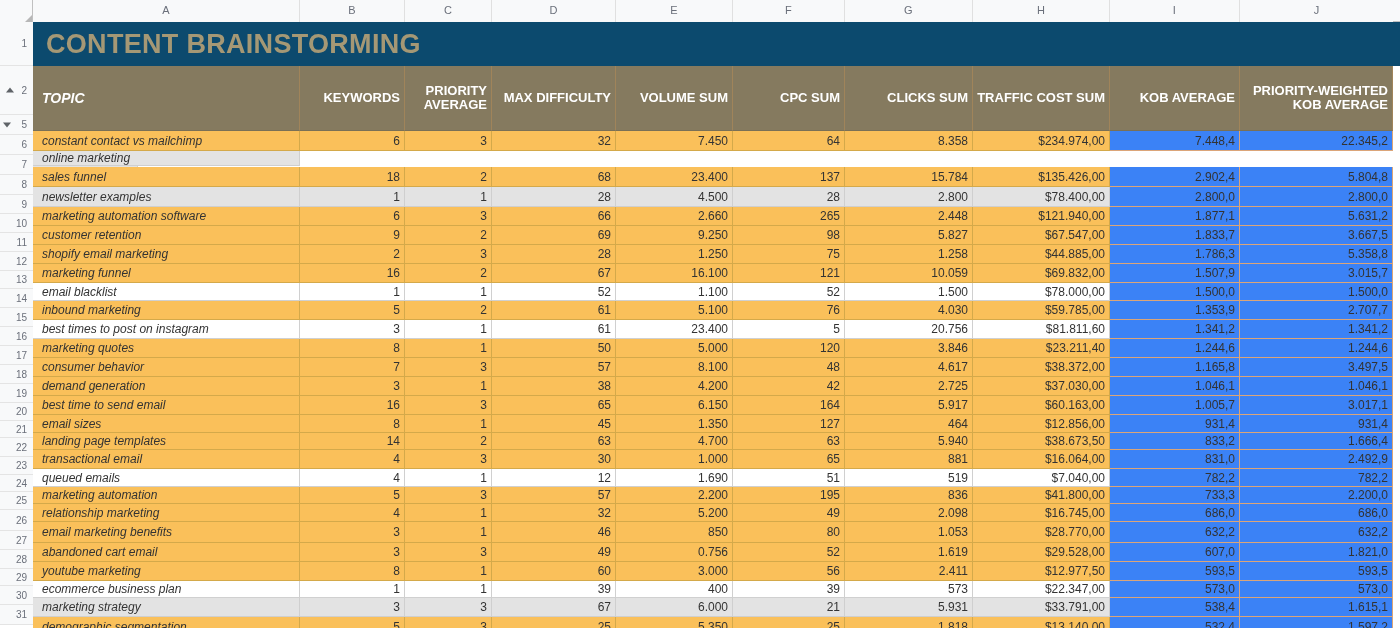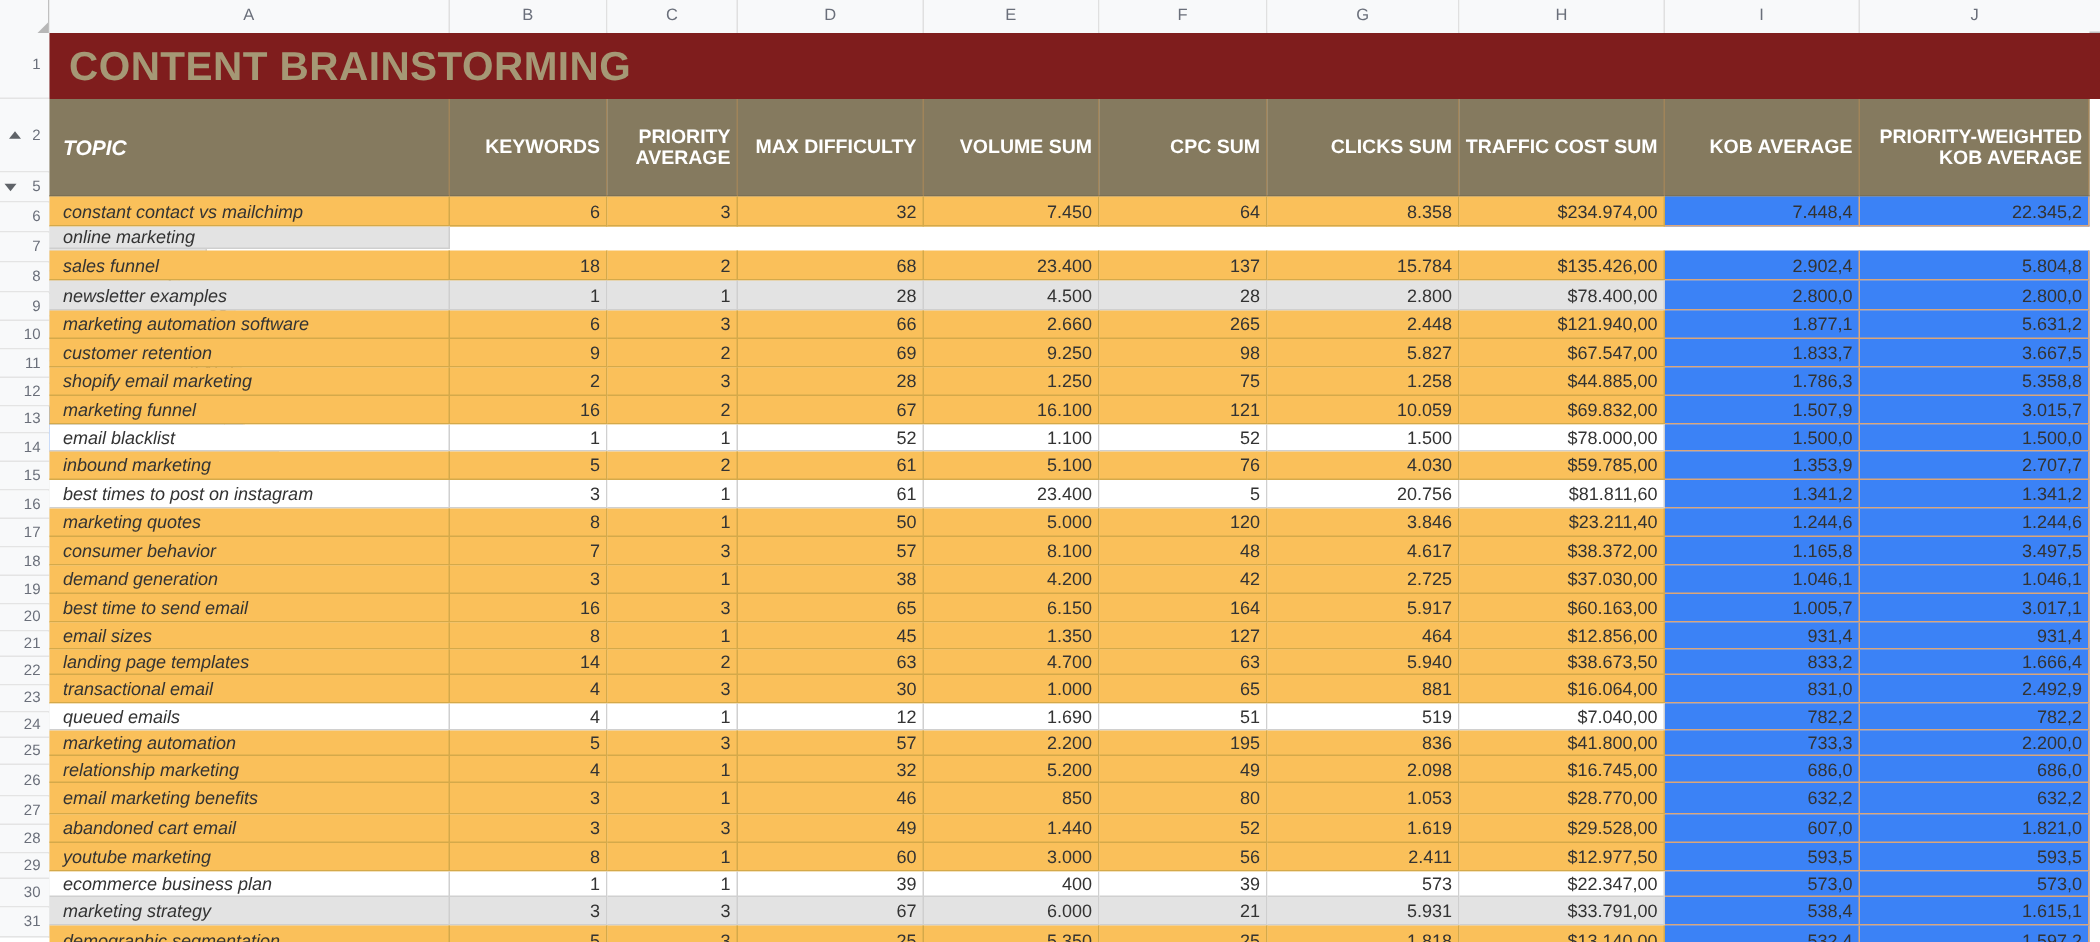--- a/index.html
+++ b/index.html
@@ -95,21 +95,21 @@
     color: #333;
     padding: 0 4px;
     overflow: hidden;
     white-space: nowrap;
     display: flex; align-items: center;
   }
   .cell.num { justify-content: flex-end; }
 
   
   .title-row .cell {
-    background: #7f1d1d;
+    background: #0c4a6e;
     border-right: none;
     border-bottom: none;
   }
   .title-text {
     font-size: 27px;
     font-weight: bold;
     color: #a59875;
     letter-spacing: .3px;
     line-height: 1;
     padding-left: 9px;
@@ -514,21 +514,21 @@
           <div class="cell w-g num f-orange">1.053</div>
           <div class="cell w-h num f-orange">$28.770,00</div>
           <div class="cell w-i num f-peach">632,2</div>
           <div class="cell w-j num f-peach">632,2</div>
         </div>
         <div class="row" style="height: 19px;">
           <div class="cell w-a topic-cell f-orange">abandoned cart email</div>
           <div class="cell w-b num f-orange">3</div>
           <div class="cell w-c num f-orange">3</div>
           <div class="cell w-d num f-orange">49</div>
-          <div class="cell w-e num f-orange">1.440</div>
+          <div class="cell w-e num f-orange">0.756</div>
           <div class="cell w-f num f-orange">52</div>
           <div class="cell w-g num f-orange">1.619</div>
           <div class="cell w-h num f-orange">$29.528,00</div>
           <div class="cell w-i num f-peach">607,0</div>
           <div class="cell w-j num f-peach">1.821,0</div>
         </div>
         <div class="row" style="height: 19px;">
           <div class="cell w-a topic-cell f-orange">youtube marketing</div>
           <div class="cell w-b num f-orange">8</div>
           <div class="cell w-c num f-orange">1</div>

